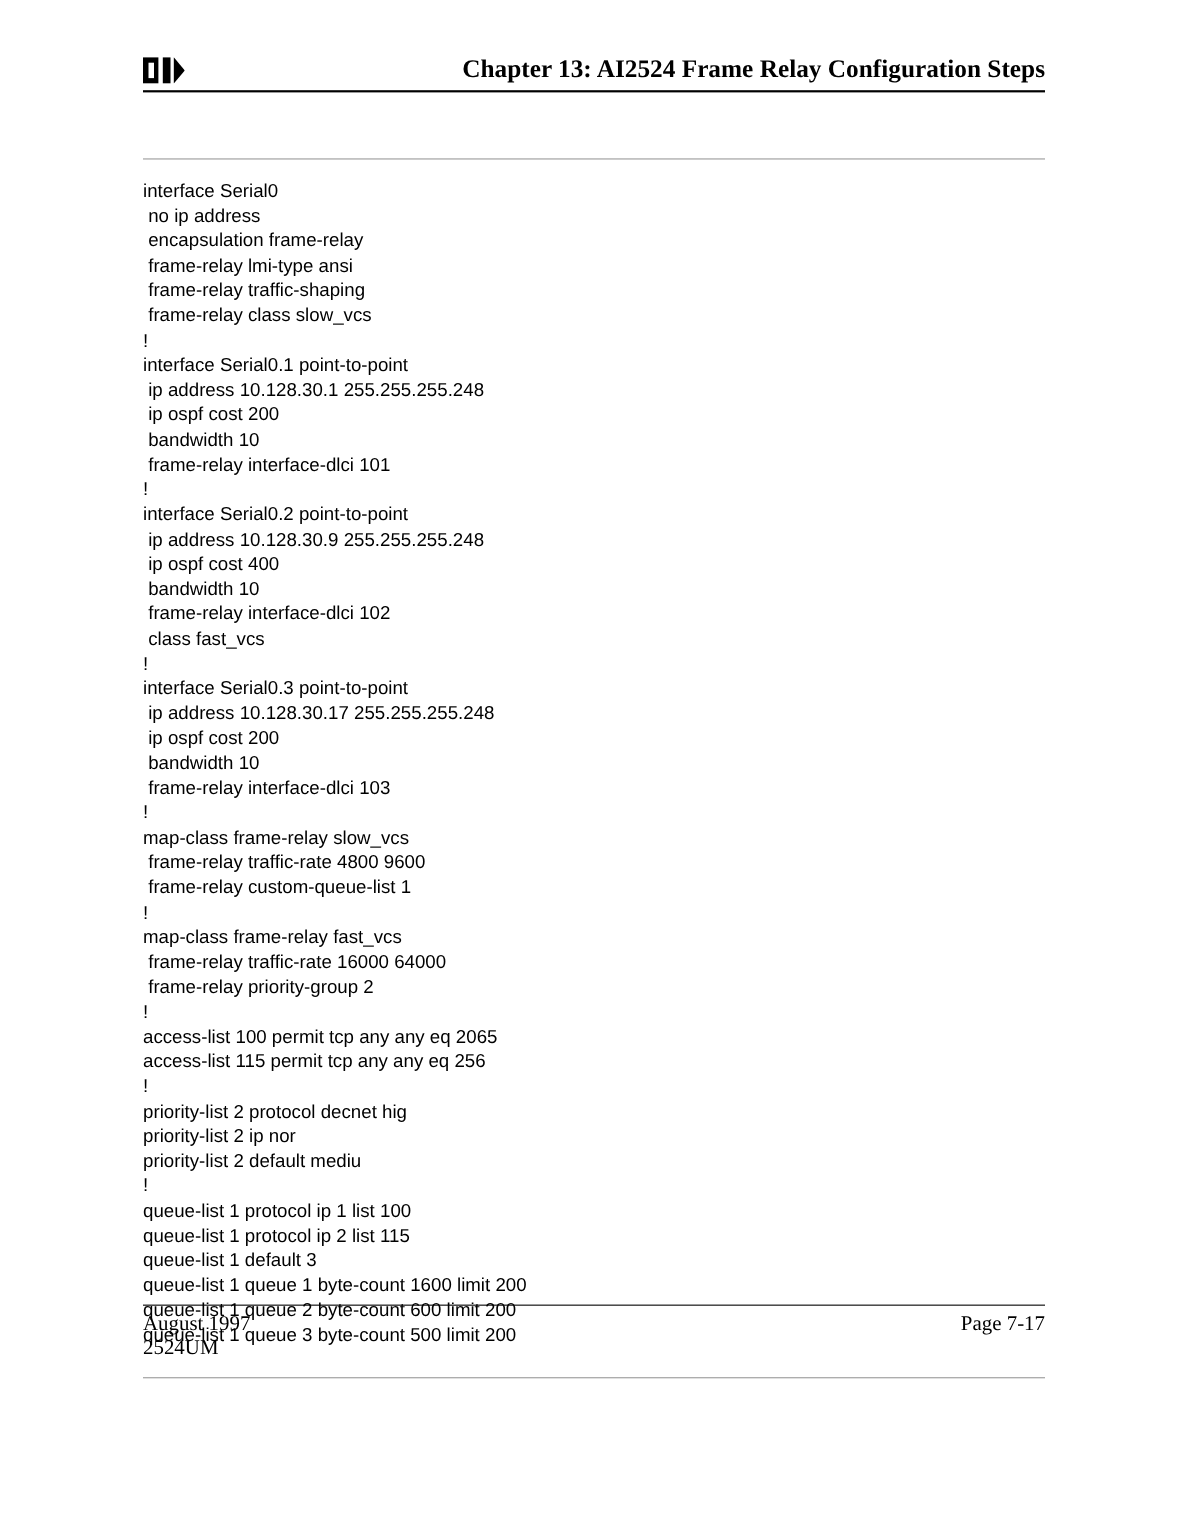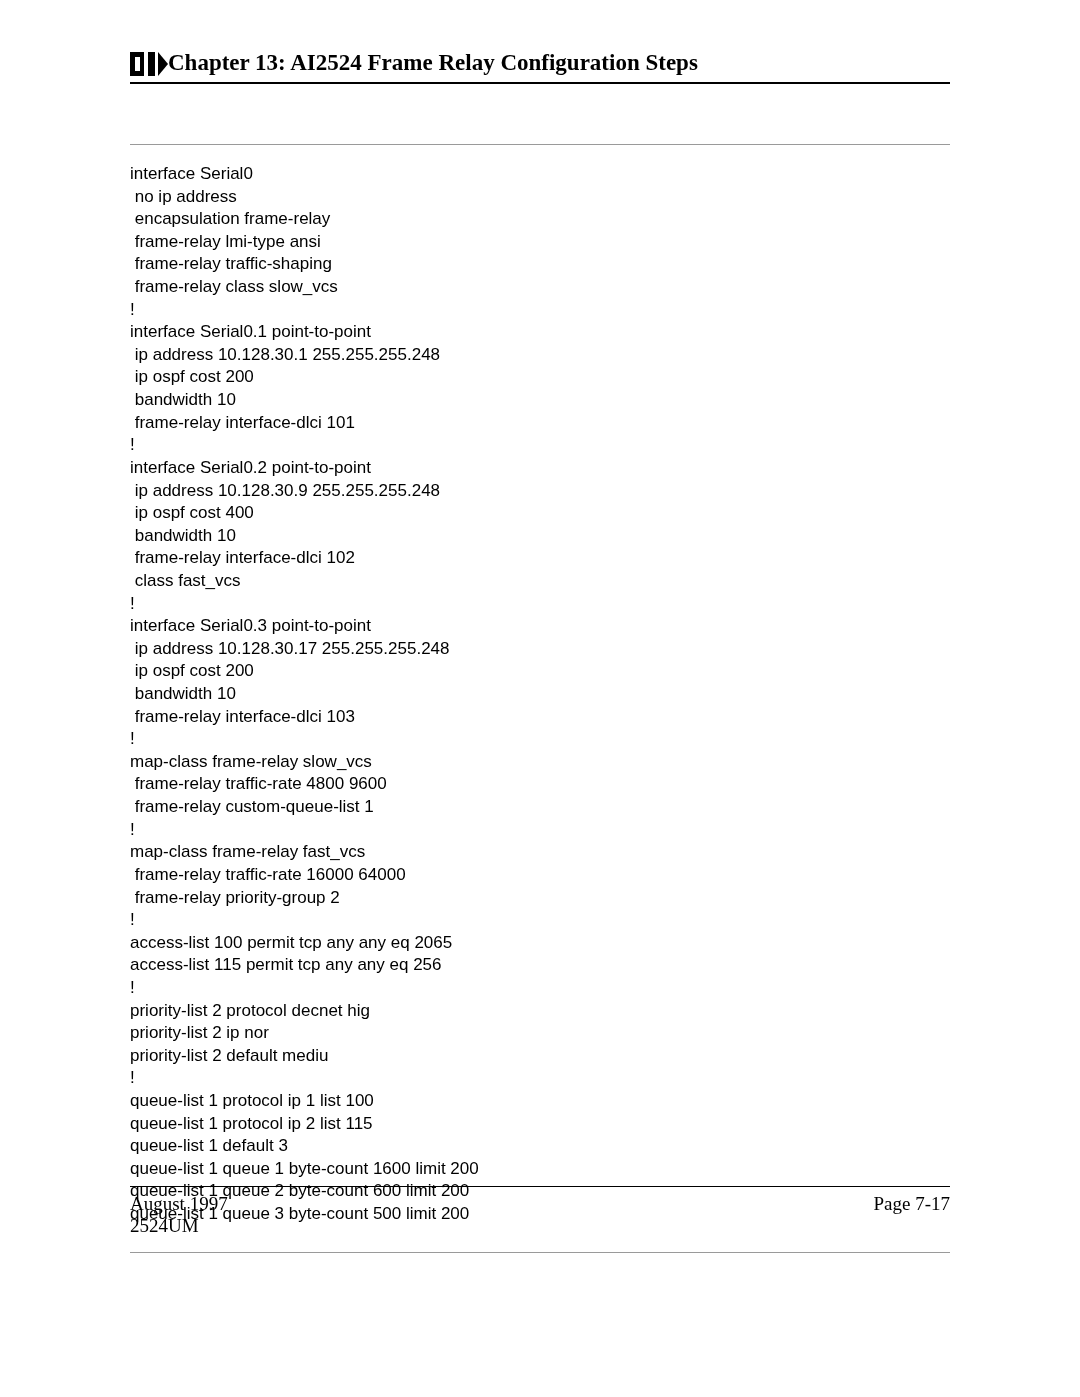--- a/index.html
+++ b/index.html
@@ -9,21 +9,21 @@
     height: 1397px;
     font-family: "Times New Roman", Times, serif;
     color: #000;
     position: relative;
   }
   .page {
     padding: 50px 130px 50px 130px;
   }
   .header {
     display: flex;
-    justify-content: flex-start;
+    justify-content: space-between;
     align-items: flex-end;
     border-bottom: 2px solid #000;
     padding-bottom: 6px;
     margin-bottom: 60px;
   }
   .logo {
     width: 38px;
     height: 24px;
     position: relative;
   }

